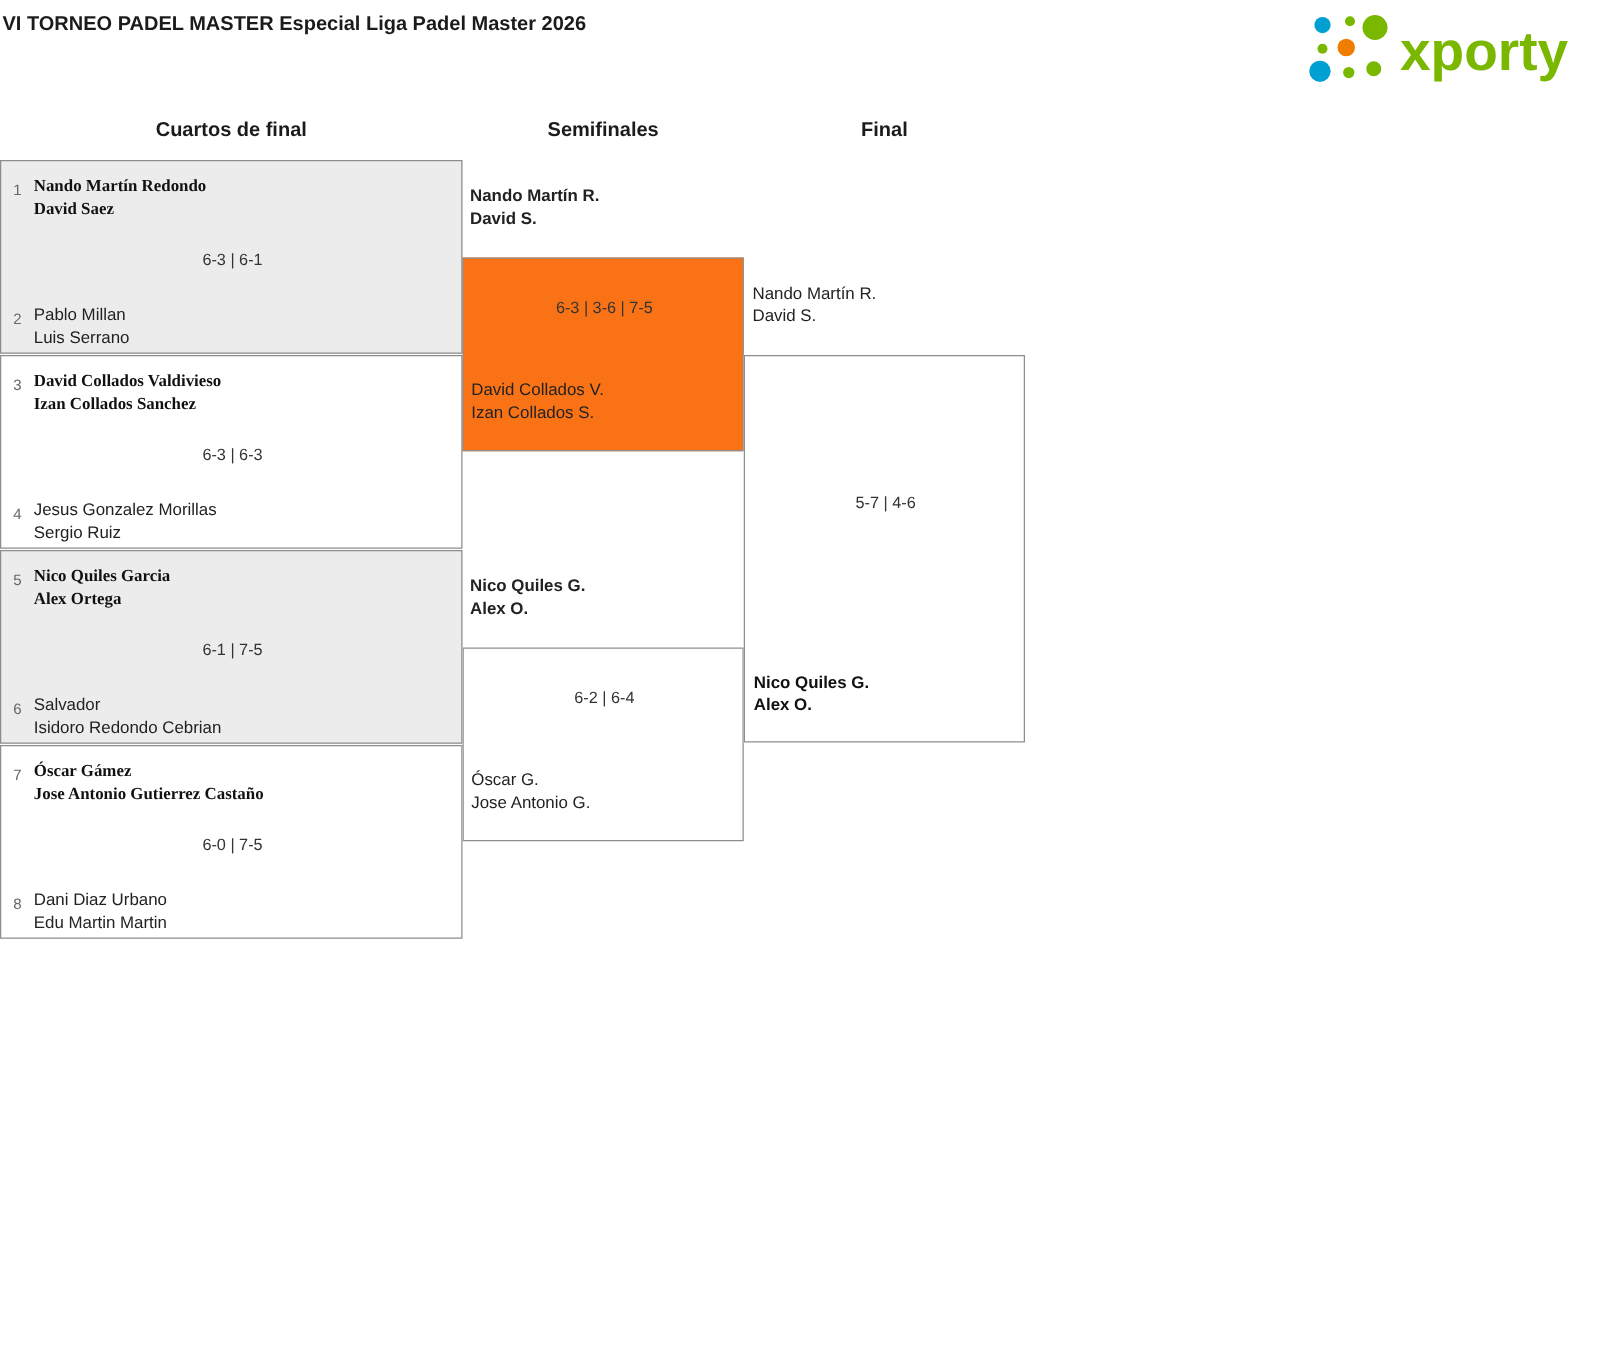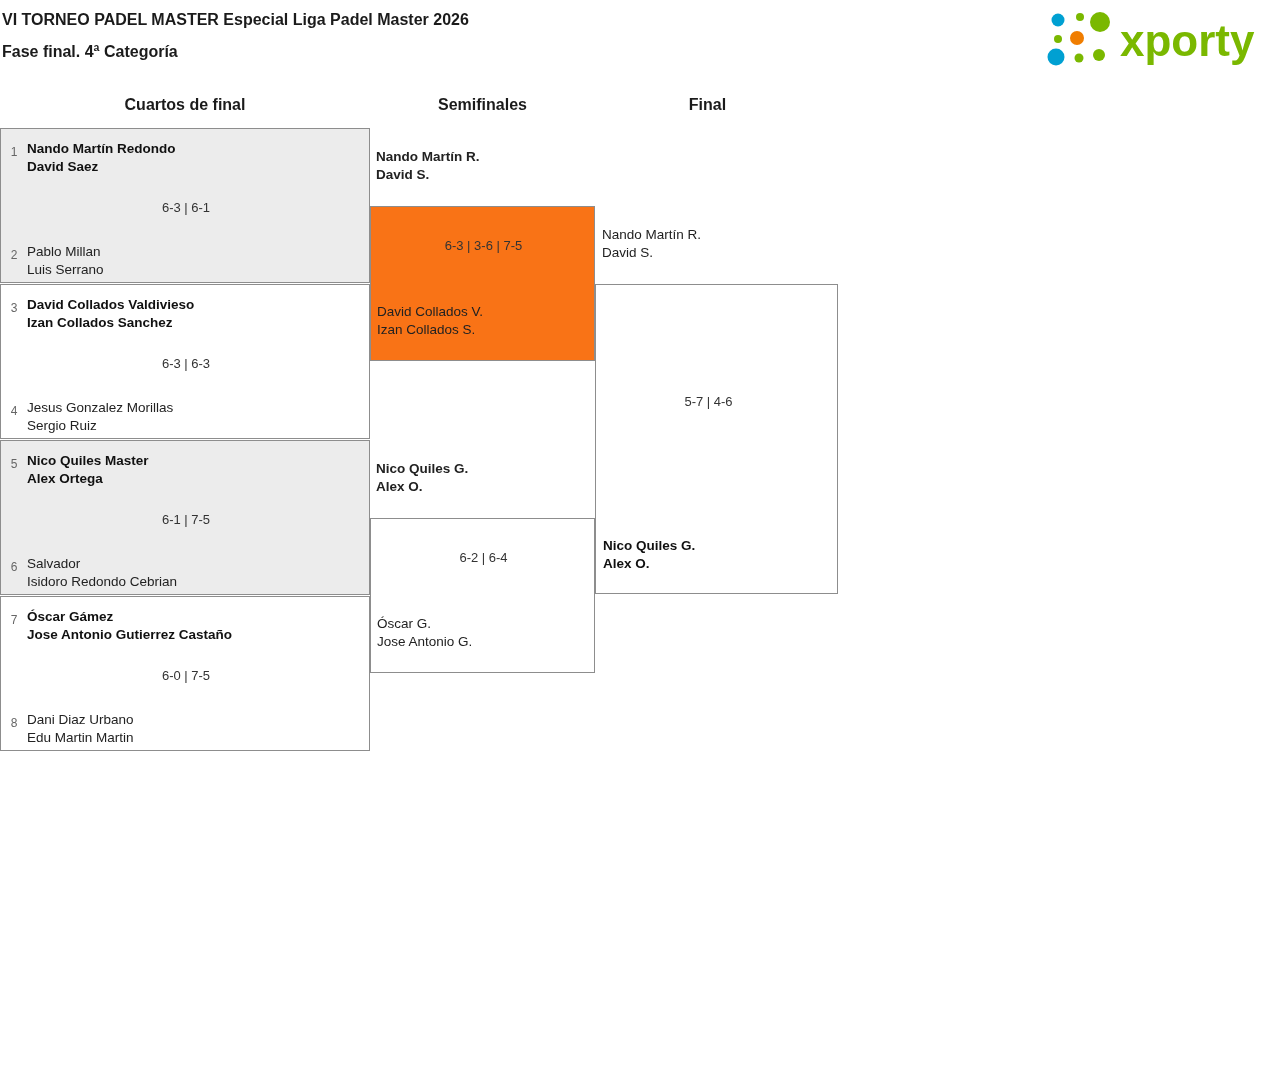--- a/index.html
+++ b/index.html
@@ -93,31 +93,30 @@
     font-size: 13px;
     color: #333333;
     text-align: center;
     white-space: nowrap;
   }
 
   
   .r1 { left: 0px; width: 370px; height: 155px; }
   .r1 .seed-top   { top: 16px; }
   .r1 .seed-bot   { top: 119px; }
-  .r1 .team-top   { top: 11px; }
+  .r1 .team-top   { top: 11px; font-family: Liberation Serif, serif; }
   .r1 .team-bot   { top: 114px; }
   .r1 .score      { left: 0; width: 370px; top: 71px; }
 </style>
 </head>
 <body>
 
 <div class="header">
   <div class="title-block">
     <div class="title-line">VI TORNEO PADEL MASTER Especial Liga Padel Master 2026</div>
-    <div class="title-line">Fase final. 4ª Categoría</div>
   </div>
 
   <div class="logo">
     <svg width="232" height="58" viewBox="0 0 232 58" xmlns="http://www.w3.org/2000/svg" aria-hidden="true">
       <circle cx="16" cy="12" r="6.5" fill="#00a0d2"></circle>
       <circle cx="38" cy="9" r="4" fill="#7ab800"></circle>
       <circle cx="58" cy="14" r="10" fill="#7ab800"></circle>
       <circle cx="16" cy="31" r="4" fill="#7ab800"></circle>
       <circle cx="35" cy="30" r="7" fill="#f07d00"></circle>
       <circle cx="14" cy="49" r="8.5" fill="#00a0d2"></circle>
@@ -156,21 +155,21 @@
   <div class="seed seed-bot">4</div>
   <div class="team team-bot">
     <span>Jesus Gonzalez Morillas</span>
     <span class="p2">Sergio Ruiz</span>
   </div>
 </div>
 
 <div class="match r1 shaded" style="top:440px;">
   <div class="seed seed-top">5</div>
   <div class="team team-top win">
-    <span>Nico Quiles Master</span>
+    <span>Nico Quiles Garcia</span>
     <span class="p2">Alex Ortega</span>
   </div>
   <div class="score">6-1 | 7-5</div>
   <div class="seed seed-bot">6</div>
   <div class="team team-bot">
     <span>Salvador</span>
     <span class="p2">Isidoro Redondo Cebrian</span>
   </div>
 </div>
 
@@ -209,19 +208,19 @@
   <div class="team" style="left:6px; top:96px;">
     <span>Óscar G.</span>
     <span class="p2">Jose Antonio G.</span>
   </div>
 </div>
 
 <div class="team" style="left:602px; top:226px;">
   <span>Nando Martín R.</span>
   <span class="p2">David S.</span>
 </div>
-<div class="match" style="left:595px; top:284px; width:243px; height:310px; background:#ffffff;">
+<div class="match" style="left:595px; top:284px; width:225px; height:310px; background:#ffffff;">
   <div class="score" style="left:0; width:225px; top:109px;">5-7 | 4-6</div>
   <div class="team win" style="left:7px; top:252px;">
     <span>Nico Quiles G.</span>
     <span class="p2">Alex O.</span>
   </div>
 </div>
 
 </body></html>

